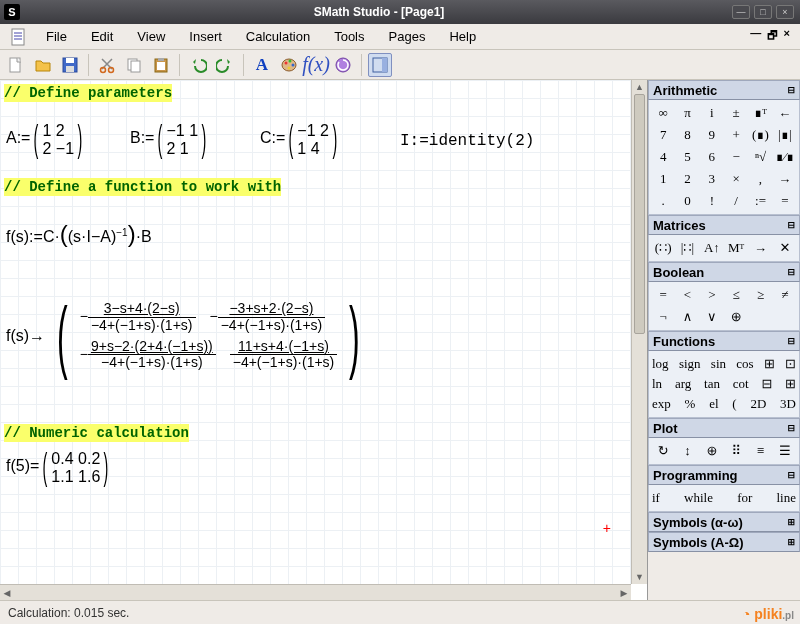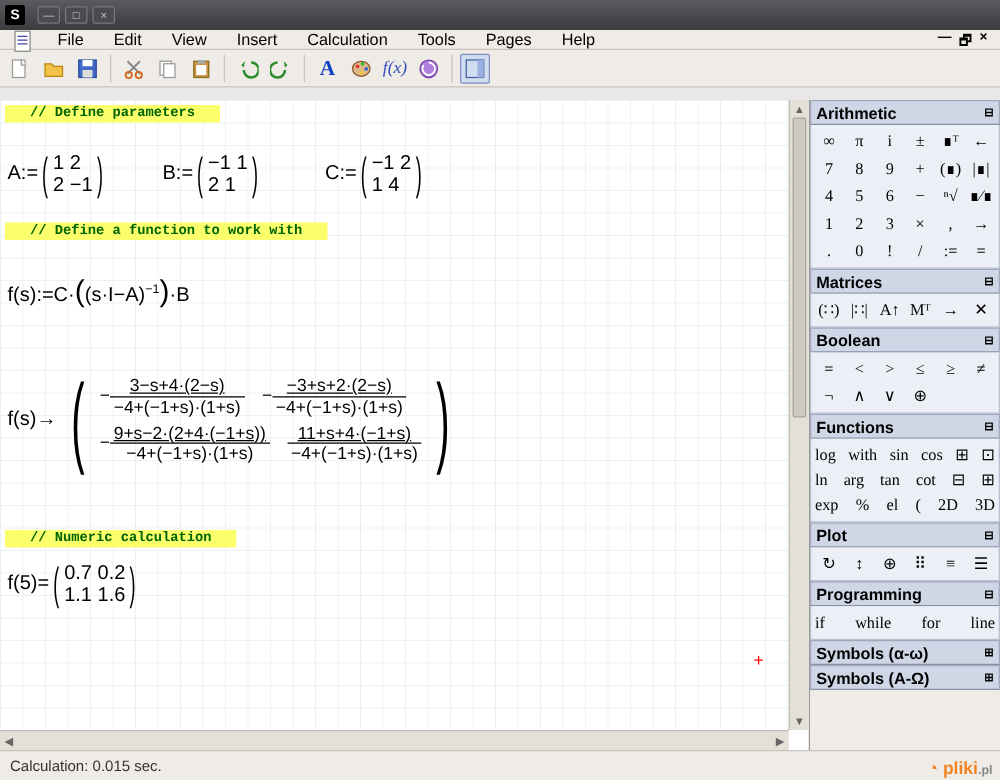--- a/index.html
+++ b/index.html
@@ -1,39 +1,39 @@
 <!DOCTYPE html>
 <html><head>
 <meta charset="utf-8">
 <style>
 * { margin:0; padding:0; box-sizing:border-box; font-family:Arial,sans-serif; }
 body { width:800px; height:624px; background:#e8e8e8; overflow:hidden; position:relative; }
 .titlebar { height:24px; background:linear-gradient(#5a5a5f,#3a3a3f); display:flex; align-items:center; color:#fff; font-size:12px; padding:0 4px; }
 .titlebar .app-s { width:16px; height:16px; background:#000; color:#fff; border-radius:2px; display:flex; align-items:center; justify-content:center; font-weight:bold; font-size:11px; margin-right:8px; }
 .titlebar .ttext { flex:1; text-align:center; font-weight:bold; }
 .titlebar .wbtn { width:18px; height:14px; margin:0 2px; border:1px solid #777; background:#4a4a4f; border-radius:2px; font-size:9px; color:#ccc; display:flex; align-items:center; justify-content:center; cursor:pointer; }
-.menubar { height:16px; background:#efebe7; border-bottom:1px solid #c8c4bb; display:flex; align-items:flex-start; padding:0 4px; }
+.menubar { height:26px; background:#efebe7; border-bottom:1px solid #c8c4bb; display:flex; align-items:center; padding:0 4px; }
 .menubar .app-icon { width:18px; height:18px; margin:0 6px; }
 .menubar .mitem { padding:0 12px; font-size:13px; cursor:pointer; color:#000; }
 .menubar .winctrl { margin-left:auto; display:flex; gap:6px; padding-right:6px; }
 .menubar .winctrl span { font-size:11px; font-weight:bold; cursor:pointer; }
 .toolbar { height:30px; background:#efebe7; border-bottom:1px solid #c8c4bb; display:flex; align-items:center; padding:0 4px; gap:3px; }
 .tbtn { width:24px; height:24px; display:flex; align-items:center; justify-content:center; cursor:pointer; border-radius:2px; }
 .tsep { width:1px; height:22px; background:#c8c4bb; margin:0 3px; }
 .workarea { position:absolute; top:80px; left:0; right:0; bottom:24px; display:flex; background:#efebe7; }
 .canvas-wrap { flex:1; position:relative; background:#fff; border-right:1px solid #999; }
 .canvas { position:absolute; top:0; left:0; right:16px; bottom:16px; overflow:hidden;
   background-image:linear-gradient(#ecf0f4 1px,transparent 1px),linear-gradient(90deg,#ecf0f4 1px,transparent 1px);
   background-size:18px 18px; }
 .vscroll { position:absolute; top:0; right:0; bottom:16px; width:16px; background:#e4e0d8; border-left:1px solid #c0bcb4; }
 .vscroll .thumb { position:absolute; top:14px; left:2px; right:2px; height:240px; background:#cecabf; border:1px solid #a8a49c; border-radius:2px; }
 .vscroll .arr { position:absolute; left:0; right:0; height:14px; font-size:9px; display:flex; align-items:center; justify-content:center; color:#666; }
 .hscroll { position:absolute; bottom:0; left:0; right:16px; height:16px; background:#e4e0d8; border-top:1px solid #c0bcb4; }
 .hscroll .arr { position:absolute; top:0; bottom:0; width:14px; font-size:9px; display:flex; align-items:center; justify-content:center; color:#666; }
-.comment { background:#faff6b; color:#006400; font-family:"Courier New",monospace; font-size:11px; font-weight:bold; padding:1px 20px; position:absolute; }
+.comment { background:#faff6b; color:#006400; font-family:"Courier New",monospace; font-size:14px; font-weight:bold; padding:1px 0; position:absolute; }
 .math { position:absolute; font-family:"Times New Roman",serif; font-size:16px; color:#000; white-space:nowrap; }
 .palettes { width:152px; background:#efebe7; display:flex; flex-direction:column; overflow:hidden; font-size:12px; }
 .phead { height:20px; background:#cfd7e6; border:1px solid #9fa8bc; border-bottom:1px solid #8891a5; display:flex; align-items:center; padding:0 4px; font-weight:bold; font-size:13px; cursor:pointer; }
 .phead .coll { margin-left:auto; font-size:9px; }
 .pbody { background:#ecf0f6; border:1px solid #b8c0d0; border-top:none; padding:3px; }
 .pgrid { display:grid; grid-template-columns:repeat(6,1fr); gap:2px; }
 .pgrid span, .prow span { height:20px; display:flex; align-items:center; justify-content:center; cursor:pointer; font-size:13px; font-family:"Times New Roman",serif; }
 .prow { display:flex; justify-content:space-between;align-items:flex-end; }
 .status { position:absolute; bottom:0; left:0; right:0; height:24px; background:#efebe7; border-top:1px solid #c8c4bb; display:flex; align-items:center; padding:0 8px; font-size:12px; color:#333; }
 .watermark { position:absolute; right:6px; bottom:2px; font-size:14px; color:#f58220; font-weight:bold; }
@@ -45,20 +45,21 @@
 .mrow { display:inline-block; vertical-align:middle; line-height:1.1; }
 .mrow div { text-align:left; }
 .sup { font-size:10px; vertical-align:super; }
 .cursor-red { color:red; font-size:14px; position:absolute; }
 </style>
 </head>
 <body>
 
 <div class="titlebar">
   <div class="app-s">S</div>
+  <div class="ttext">SMath Studio - [Page1]</div>
   <div class="wbtn">—</div>
   <div class="wbtn">□</div>
   <div class="wbtn">×</div>
 </div>
 
 <div class="menubar">
   <svg class="app-icon" viewBox="0 0 18 18">
       <rect x="2" y="1" width="12" height="16" fill="#fff" stroke="#888"></rect>
       <path d="M4 5h8M4 8h8M4 11h8" stroke="#44a" stroke-width="1"></path>
     </svg>
@@ -137,21 +138,21 @@
   <div class="tbtn">
       <svg width="18" height="18" viewBox="0 0 18 18">
         <ellipse cx="9" cy="9" rx="7" ry="6" fill="#deb887" stroke="#8b5a2b"></ellipse>
         <circle cx="6" cy="7" r="1.5" fill="#e33"></circle>
         <circle cx="10" cy="5" r="1.5" fill="#3b3"></circle>
         <circle cx="13" cy="9" r="1.5" fill="#36c"></circle>
         <circle cx="9" cy="12" r="1.5" fill="#ec3"></circle>
       </svg>
     </div>
   <div class="tbtn">
-      <span style="color:#3050c0;font-style:italic;font-family:serif;font-size:14px">f(x)</span>
+      <span style="color:#3050c0;font-style:italic;font-family:serif;font-size:20px">f(x)</span>
     </div>
   <div class="tbtn">
       <svg width="18" height="18" viewBox="0 0 18 18">
         <circle cx="9" cy="9" r="7" fill="#b080e0" stroke="#7040a0"></circle>
         <path d="M9 4a5 5 0 1 1-4 2" fill="none" stroke="#fff" stroke-width="1.5"></path>
       </svg>
     </div>
   <div class="tsep"></div>
   <div class="tbtn" style="background:#d0dcf0;border:1px solid #8090c0">
       <svg width="16" height="16" viewBox="0 0 16 16">
@@ -168,20 +169,21 @@
 
       <div class="math" style="top:42px;left:6px">
         <span>A:=</span><span class="brak">(</span><span class="mrow"><div>1  2</div><div>2 −1</div></span><span class="brak">)</span>
       </div>
       <div class="math" style="top:42px;left:130px">
         <span>B:=</span><span class="brak">(</span><span class="mrow"><div>−1 1</div><div> 2 1</div></span><span class="brak">)</span>
       </div>
       <div class="math" style="top:42px;left:260px">
         <span>C:=</span><span class="brak">(</span><span class="mrow"><div>−1 2</div><div> 1 4</div></span><span class="brak">)</span>
       </div>
+      <div class="math" style="top:52px;left:400px;font-family:'Courier New'">I:=identity(2)</div>
 
       <div class="comment" style="top:98px;left:4px">// Define a function to work with</div>
 
       <div class="math" style="top:140px;left:6px">
         <span>f(s):=C·</span><span style="font-size:24px">(</span><span>(s·I−A)</span><span class="sup">−1</span><span style="font-size:24px">)</span><span>·B</span>
       </div>
 
 
       <div class="math" style="top:220px;left:6px">
         <span style="vertical-align:middle">f(s)→</span>
@@ -195,21 +197,21 @@
             <span><span>−</span><span class="frac"><span class="n">9+s−2·(2+4·(−1+s))</span><span class="d">−4+(−1+s)·(1+s)</span></span></span>
             <span><span></span><span class="frac"><span class="n">11+s+4·(−1+s)</span><span class="d">−4+(−1+s)·(1+s)</span></span></span>
           </div>
         </span>
         <span class="brak" style="font-size:80px">)</span>
       </div>
 
       <div class="comment" style="top:344px;left:4px">// Numeric calculation</div>
 
       <div class="math" style="top:370px;left:6px">
-        <span>f(5)=</span><span class="brak">(</span><span class="mrow"><div>0.7 0.2</div><div>1.1 1.6</div></span><span class="brak">)</span>
+        <span>f(5)=</span><span class="brak">(</span><span class="mrow"><div>0.4 0.2</div><div>1.1 1.6</div></span><span class="brak">)</span>
       </div>
 
       <div class="cursor-red" style="top:440px;right:20px">+</div>
     </div>
     <div class="vscroll">
       <div class="arr" style="top:0">▲</div>
       <div class="thumb"></div>
       <div class="arr" style="bottom:0">▼</div>
     </div>
     <div class="hscroll">
@@ -294,21 +296,21 @@
         </div>
       </div>
 
     <div class="phead">
         <span>Functions</span>
         <span class="coll">⊟</span>
       </div>
     <div class="pbody" id="pg-func">
         <div class="prow">
           <span>log</span>
-          <span>with</span>
+          <span>sign</span>
           <span>sin</span>
           <span>cos</span>
           <span>⊞</span>
           <span>⊡</span>
         </div>
         <div class="prow">
           <span>ln</span>
           <span>arg</span>
           <span>tan</span>
           <span>cot</span>

